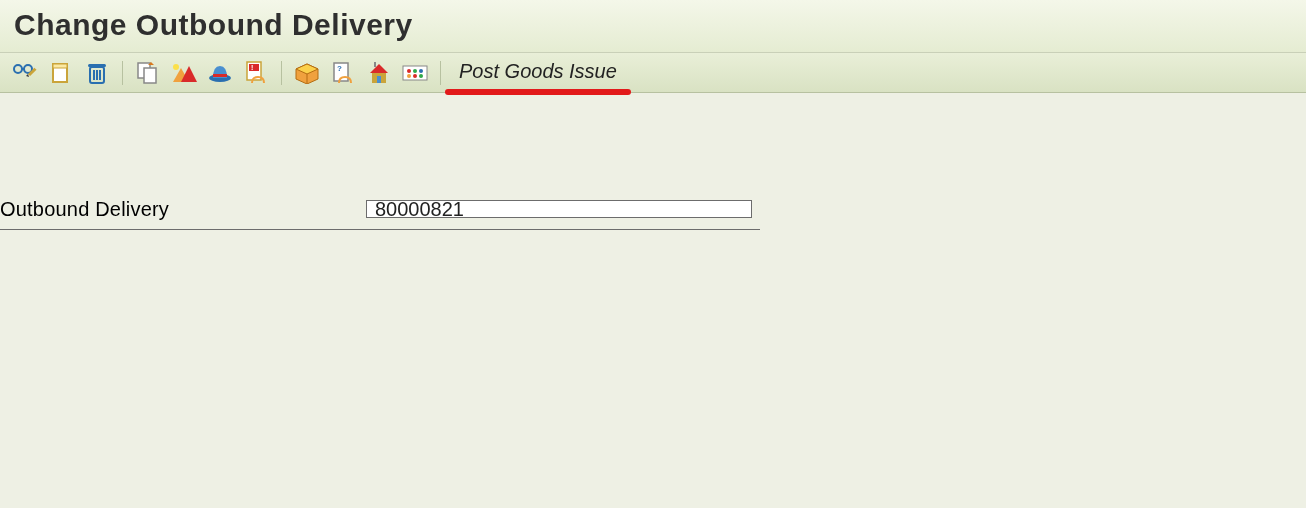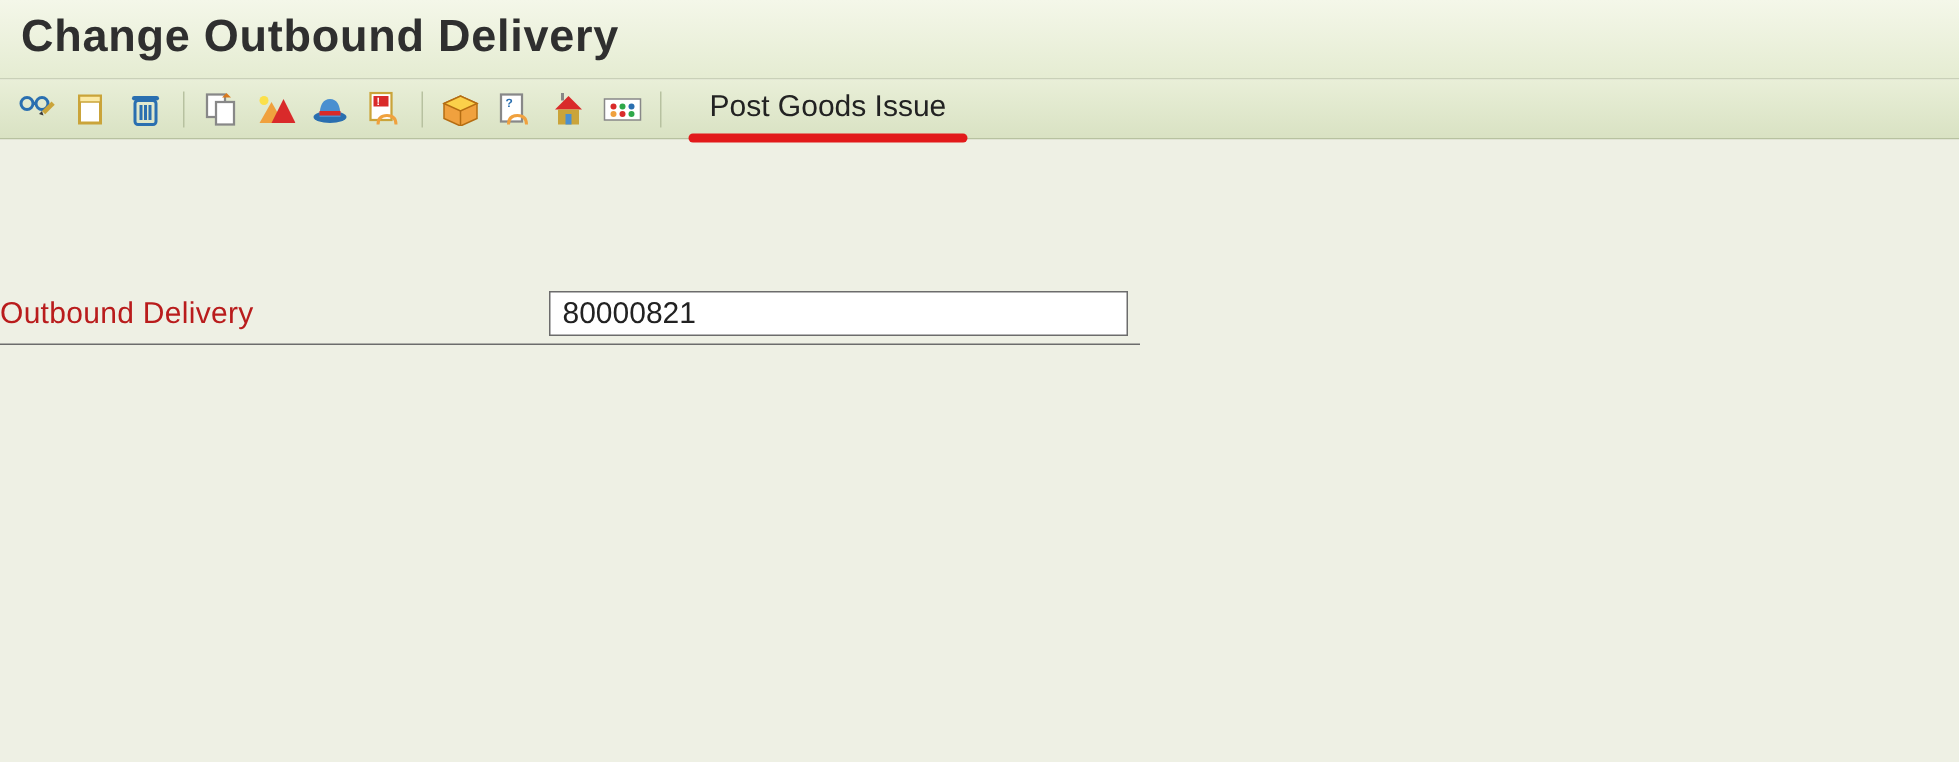--- a/index.html
+++ b/index.html
@@ -45,21 +45,21 @@
     width: 1px;
     height: 24px;
     background: #b7c1a0;
     margin: 0 2px;
   }
   .pgi-wrap {
     position: relative;
     display: flex;
     flex-direction: column;
     align-items: center;
-    margin-left: 14px;
+    font-style: italic;
   }
   .pgi-btn {
     font-size: 20px;
     color: #222;
     cursor: pointer;
     padding: 0 6px 2px 6px;
     font-weight: 400;
   }
   .red-underline {
     position: absolute;
@@ -77,30 +77,30 @@
   .form-row {
     display: flex;
     align-items: center;
     border-bottom: 1px solid #6c6c6c;
     height: 40px;
     padding-left: 0;
     width: 760px;
   }
   .form-label {
     font-size: 20px;
-    color: #b91c1c;
+    color: #000000;
     width: 366px;
     padding-left: 0;
     letter-spacing: 0.2px;
   }
   .form-input {
     font-size: 20px;
     padding: 4px 8px;
     width: 386px;
-    height: 30px;
+    height: 18px;
     box-sizing: border-box;
     border: 1px solid #6c6c6c;
     background: #fff;
     color: #222;
     font-family: Arial, Helvetica, sans-serif;
   }
 </style>
 </head>
 <body>
 

